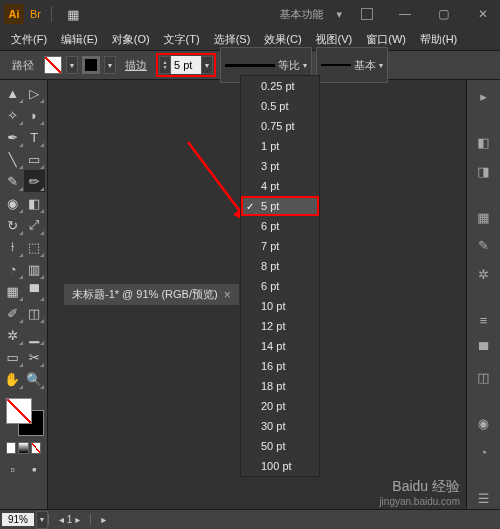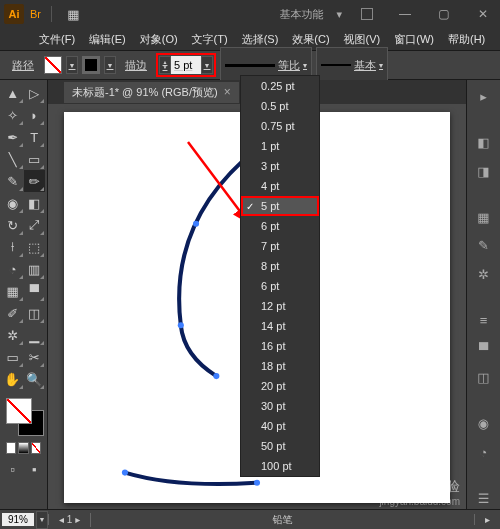--- a/index.html
+++ b/index.html
@@ -4,23 +4,23 @@
 <style>
 * { margin: 0; padding: 0; box-sizing: border-box; user-select: none; }
 body { font-family: "Microsoft YaHei", Arial, sans-serif; font-size: 11px; background: #323232; width: 500px; height: 529px; overflow: hidden; color: #ccc; }
 .window { width: 500px; height: 529px; background: #323232; display: flex; flex-direction: column; }
 .titlebar { height: 28px; background: #323232; display: flex; align-items: center; padding: 0 4px; }
 .ai-logo { width: 20px; height: 20px; background: #4a2e0a; color: #ff9a00; font-weight: bold; font-size: 11px; display: flex; align-items: center; justify-content: center; border-radius: 2px; margin-right: 6px; }
 .titlebar-sep { width: 1px; height: 16px; background: #555; margin: 0 10px; }
 .title-spacer { flex: 1; }
 .title-right { display: flex; align-items: center; gap: 13px; color: #aaa; }
 .win-btn { width: 26px; height: 18px; display: flex; align-items: center; justify-content: center; color: #aaa; font-size: 12px; }
-.menubar { height: 22px; background: #323232; display: flex; align-items: center; padding: 0 4px; font-size: 11px; margin-left: 28px; }
+.menubar { height: 22px; background: #323232; display: flex; align-items: center; padding: 0 4px; font-size: 11px; }
 .menuitem { padding: 2px 7px; color: #e0e0e0; }
-.controlbar { height: 30px; background: #424242; display: flex; align-items: center; padding: 0 6px; gap: 4px; border-top: 1px solid #1a1a1a; border-bottom: 1px solid #1a1a1a; text-decoration: underline; }
+.controlbar { height: 30px; background: #424242; display: flex; align-items: center; padding: 0 6px; gap: 4px; border-top: 1px solid #1a1a1a; border-bottom: 1px solid #1a1a1a; }
 .ctrl-label { color: #ccc; padding: 0 6px; font-size: 11px; }
 .swatch-none { width: 18px; height: 18px; border: 1px solid #666; background: linear-gradient(to top right, transparent 45%, red 45%, red 55%, transparent 55%), #fff; }
 .ctrl-dd { width: 12px; height: 18px; background: #3a3a3a; border: 1px solid #555; display: flex; align-items: center; justify-content: center; font-size: 7px; color: #ccc; }
 .swatch-black { width: 18px; height: 18px; border: 1px solid #666; background: #000; box-shadow: inset 0 0 0 2px #666; }
 .stroke-label { padding: 2px 5px; color: #ccc; text-decoration: underline; }
 .stroke-field { width: 30px; height: 18px; background: #eee; color: #000; border: none; font-size: 11px; padding: 0 3px; text-align: left; }
 .highlight-red { border: 2px solid red; display: flex; align-items: center; padding: 1px; }
 .profile-line { width: 50px; height: 3px; background: linear-gradient(to right, #000 0%, #000 45%, transparent 45%, transparent 55%, #000 55%); background-color: #000; }
 .profile-wrap { display: flex; align-items: center; gap: 3px; background: #3a3a3a; border: 1px solid #555; padding: 0 4px; height: 36px; }
 .brush-line { width: 30px; height: 2px; background: #000; }
@@ -28,21 +28,21 @@
 .toolbox { width: 48px; background: #424242; padding: 2px; display: flex; flex-direction: column; gap: 0; border-right: 1px solid #1a1a1a; }
 .tool-row { display: flex; }
 .tool { width: 23px; height: 22px; display: flex; align-items: center; justify-content: center; color: #ccc; font-size: 13px; position: relative; }
 .tool.active { background: #262626; }
 .tool-corner::after { content: ""; position: absolute; bottom: 1px; right: 1px; border: 2px solid transparent; border-right-color: #888; border-bottom-color: #888; }
 .swatches-big { margin-top: 6px; position: relative; height: 44px; }
 .sw-front { position: absolute; top: 2px; left: 4px; width: 26px; height: 26px; border: 1px solid #888; background: linear-gradient(to top right, transparent 46%, red 46%, red 54%, transparent 54%), #fff; }
 .sw-back { position: absolute; top: 14px; left: 16px; width: 26px; height: 26px; border: 1px solid #888; background: #000; }
 .mini-sw { display: flex; margin-top: 2px; gap: 2px; padding: 0 4px; }
 .mini-box { width: 12px; height: 12px; border: 1px solid #666; }
-.center-col { flex: 1; display: flex; flex-direction: column; }
+.center-col { flex: 1; display: flex; flex-direction: row; align-items: center; }
 .tabbar { height: 24px; background: #323232; display: flex; align-items: center; padding-left: 16px; }
 .doctab { background: #4a4a4a; color: #ddd; padding: 3px 8px; font-size: 11px; display: flex; align-items: center; gap: 6px; }
 .tab-close { font-size: 12px; color: #aaa; }
 .canvas-area { flex: 1; background: #4a4a4a; position: relative; overflow: hidden; }
 .artboard { position: absolute; top: 8px; left: 16px; right: 16px; bottom: 6px; background: #fff; box-shadow: 0 2px 6px rgba(0,0,0,0.6); }
 .curve-svg { position: absolute; top: 8px; left: 16px; right: 16px; bottom: 6px; pointer-events: none; }
 .arrow-svg { position: absolute; inset: 0; pointer-events: none; }
 .dropdown { position: absolute; left: 240px; top: 75px; width: 80px; background: #353535; border: 1px solid #222; max-height: 420px; overflow: visible; z-index: 50; }
 .dd-item { height: 20px; display: flex; align-items: center; padding-left: 20px; color: #e6e6e6; font-size: 11px; position: relative; }
 .dd-item.selected { outline: 2px solid red; outline-offset: -2px; background: #555; }
@@ -230,21 +230,20 @@
       <div class="rp-icon">◔</div>
       <div class="rp-gap"></div>
       <div class="rp-icon">☰</div>
     </div>
   </div>
 
   <div class="statusbar">
     <span class="zoom-box">91%</span>
     <span class="ctrl-dd">▼</span>
     <span class="status-seg">◂ 1 ▸</span>
-    <span class="status-seg" style="flex:1;text-align:center;">铅笔</span>
     <span class="status-seg">▸</span>
   </div>
 </div>
 
 <div class="dropdown" id="strokeDropdown">
     <div class="dd-item">
       <span>0.25 pt</span>
     </div>
     <div class="dd-item">
       <span>0.5 pt</span>
@@ -271,39 +270,39 @@
     <div class="dd-item">
       <span>7 pt</span>
     </div>
     <div class="dd-item">
       <span>8 pt</span>
     </div>
     <div class="dd-item">
       <span>6 pt</span>
     </div>
     <div class="dd-item">
+      <span>10 pt</span>
+    </div>
+    <div class="dd-item">
       <span>12 pt</span>
     </div>
     <div class="dd-item">
       <span>14 pt</span>
     </div>
     <div class="dd-item">
       <span>16 pt</span>
     </div>
     <div class="dd-item">
       <span>18 pt</span>
     </div>
     <div class="dd-item">
       <span>20 pt</span>
     </div>
     <div class="dd-item">
       <span>30 pt</span>
-    </div>
-    <div class="dd-item">
-      <span>40 pt</span>
     </div>
     <div class="dd-item">
       <span>50 pt</span>
     </div>
     <div class="dd-item">
       <span>100 pt</span>
     </div>
   </div>
 
 <svg class="arrow-svg" width="500" height="529">

